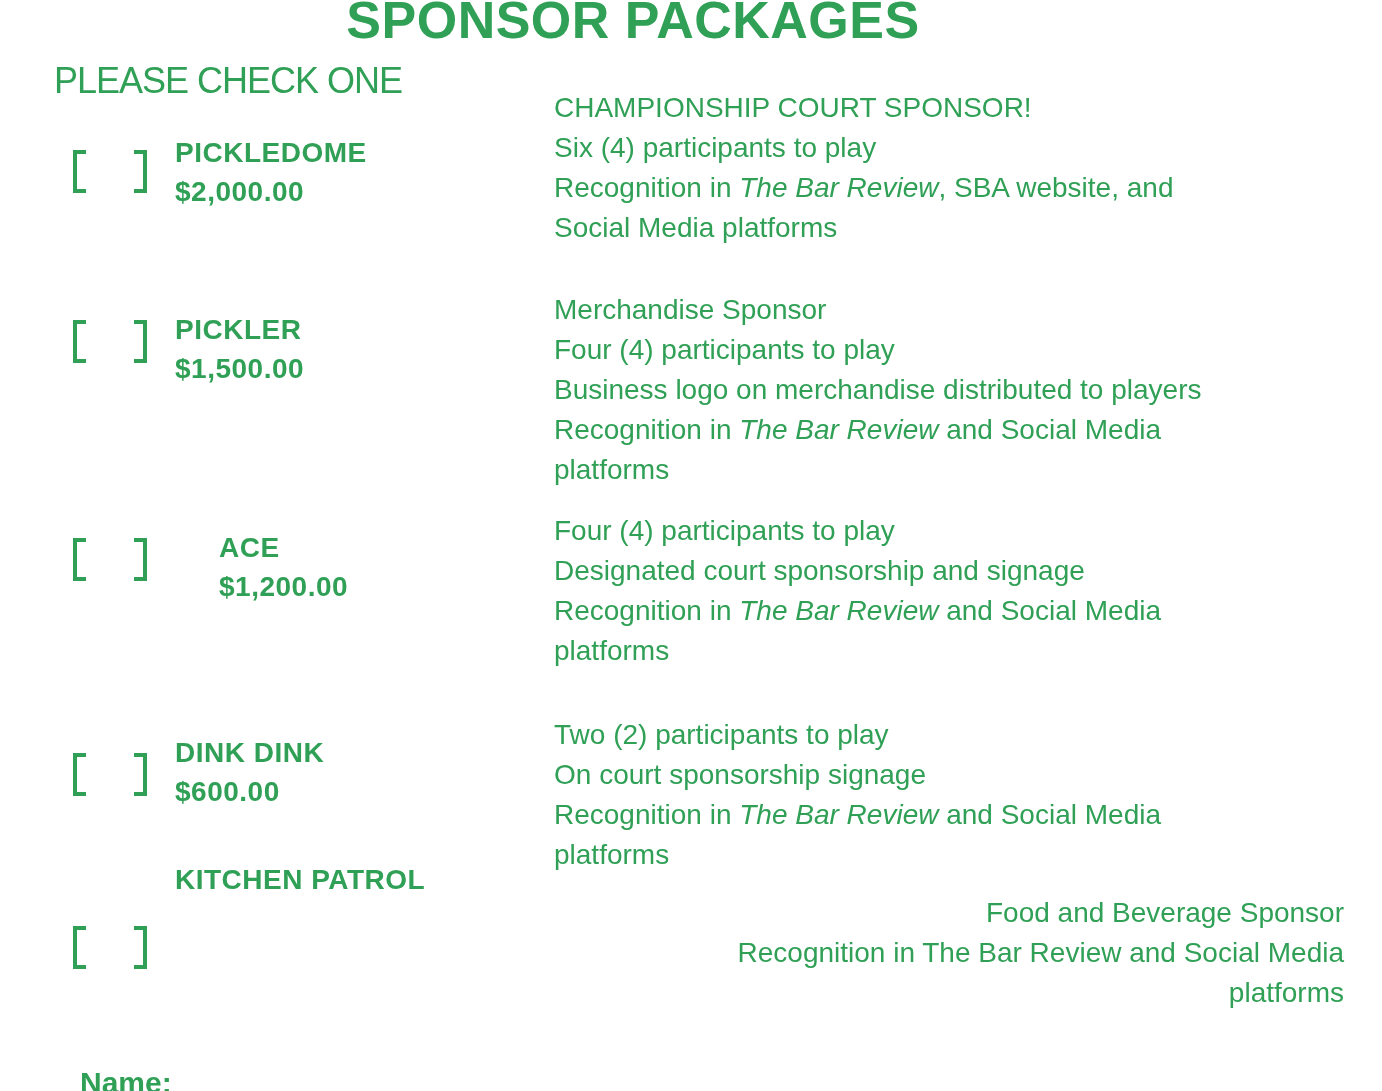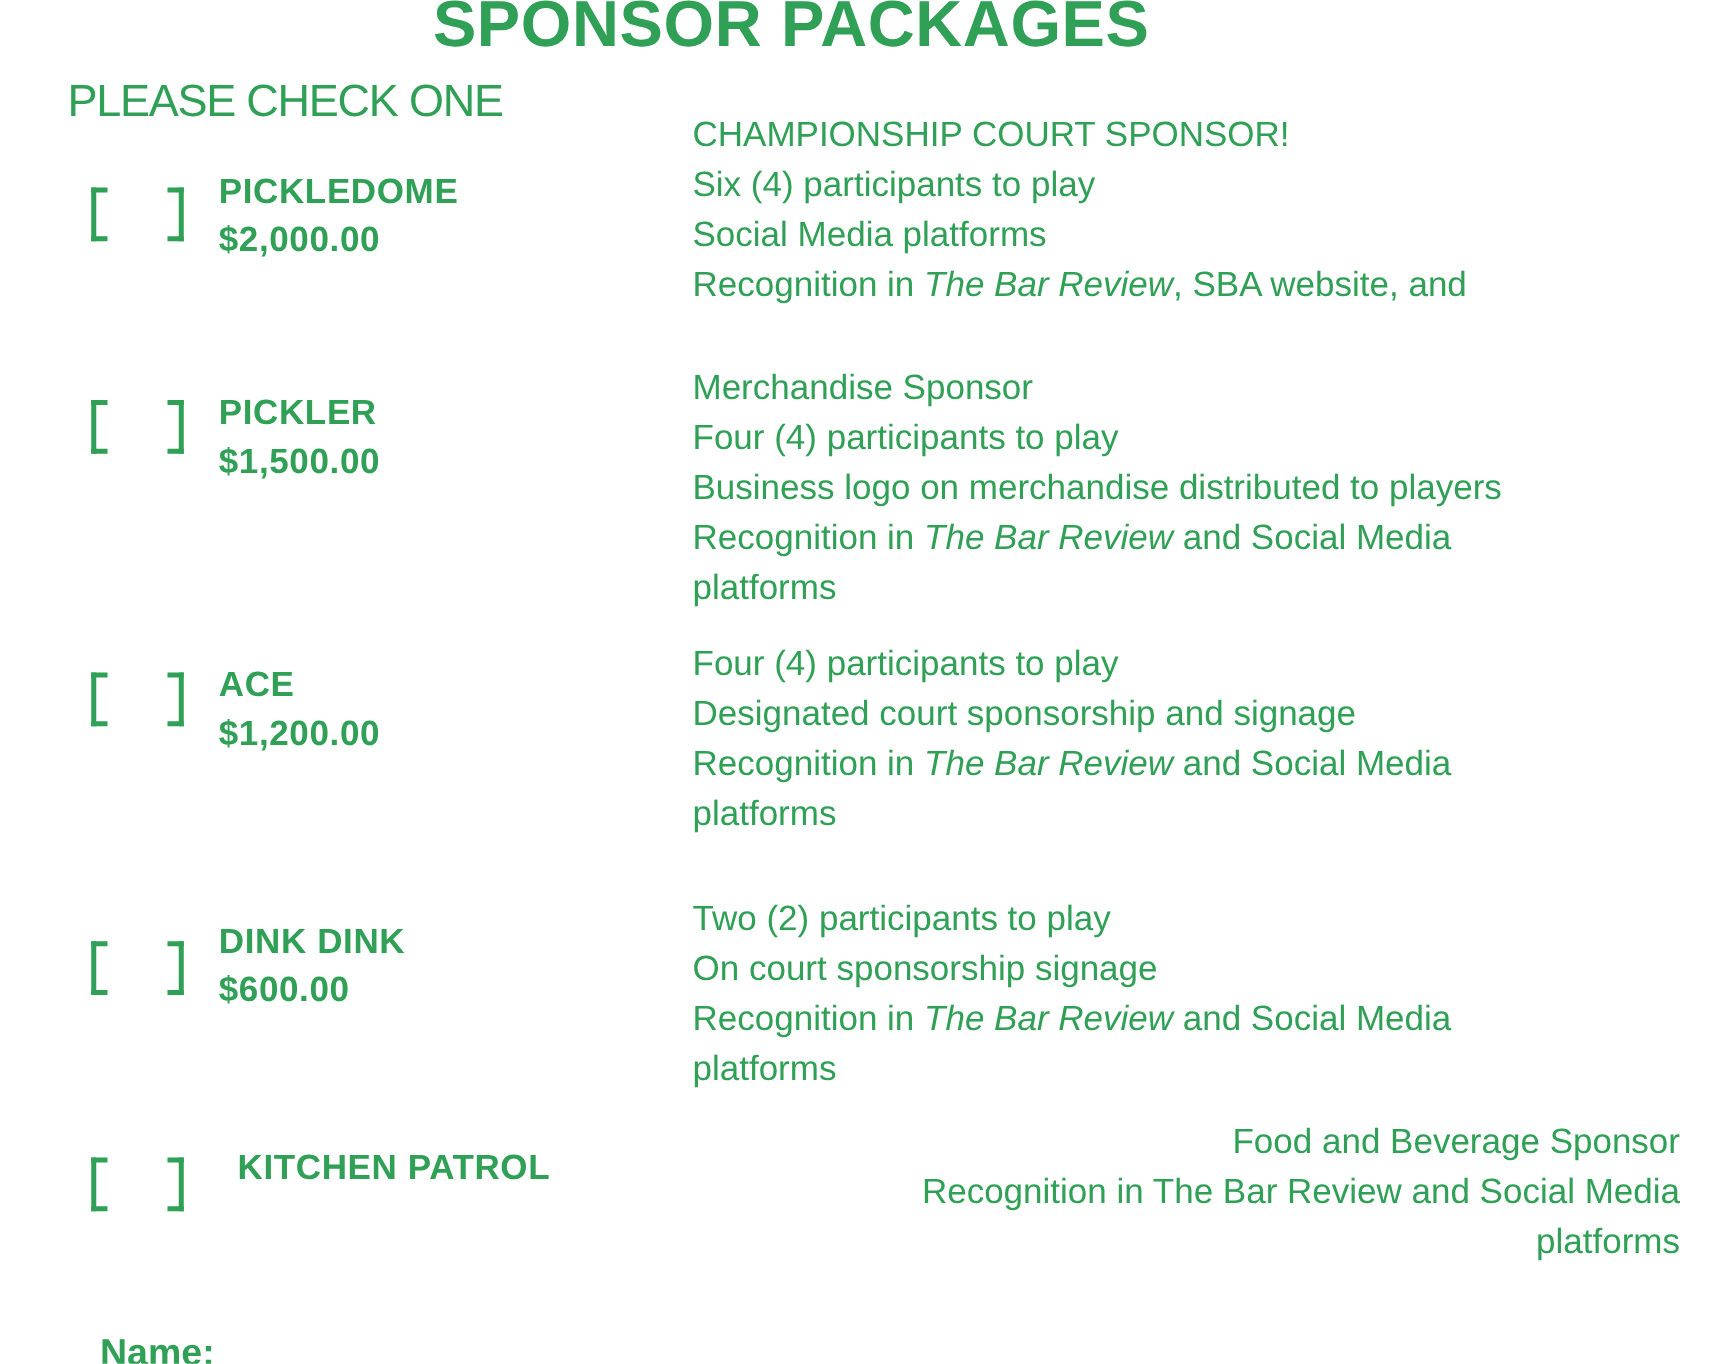--- a/index.html
+++ b/index.html
@@ -23,22 +23,22 @@
     position: absolute; top: 63px; left: 54px;
     font-size: 36px; font-weight: 400; line-height: 1;
     letter-spacing: -1px;
   }
 
   .package-labels {
     position: absolute; left: 175px;
     font-size: 28px; font-weight: 700; line-height: 39px;
     letter-spacing: 0.5px; white-space: nowrap;
   }
-  .pkg0 { top: 133px; } .pkg1 { top: 310px; } .pkg2 { top: 528px; }
-  .pkg3 { top: 733px; } .pkg4 { top: 914px; margin-left: 15px; }
+  .pkg0 { top: 133px; } .pkg1 { top: 310px; } .pkg2 { top: 528px; margin-left: 44px; }
+  .pkg3 { top: 733px; } .pkg4 { top: 860px; }
 
   .checkbox {
     position: absolute; left: 73px; width: 74px; height: 43px;
     display: flex; justify-content: space-between;
     cursor: pointer;
   }
   .cb0 { top: 150px; } .cb1 { top: 320px; } .cb2 { top: 538px; }
   .cb3 { top: 753px; } .cb4 { top: 926px; }
   .bk { width: 13px; height: 43px; border: 4px solid var(--green); }
   .bk-l { border-right: none; }
@@ -102,22 +102,22 @@
         <div class="bk bk-r"></div>
       </div>
       <div class="package-labels pkg4">
         <div>KITCHEN PATROL</div>
       </div>
     </div>
   <div id="descriptions-layer">
       <div class="desc desc0">
         <div><span>CHAMPIONSHIP COURT SPONSOR!</span></div>
         <div><span>Six (4) participants to play</span></div>
+        <div><span>Recognition in </span><span class="seg-i">The Bar Review</span><span>, SBA website, and</span></div>
         <div><span>Social Media platforms</span></div>
-        <div><span>Recognition in </span><span class="seg-i">The Bar Review</span><span>, SBA website, and</span></div>
       </div>
       <div class="desc desc1">
         <div><span>Merchandise Sponsor</span></div>
         <div><span>Four (4) participants to play</span></div>
         <div><span>Business logo on merchandise distributed to players</span></div>
         <div><span>Recognition in </span><span class="seg-i">The Bar Review</span><span> and Social Media</span></div>
         <div><span>platforms</span></div>
       </div>
       <div class="desc desc2">
         <div><span>Four (4) participants to play</span></div>

